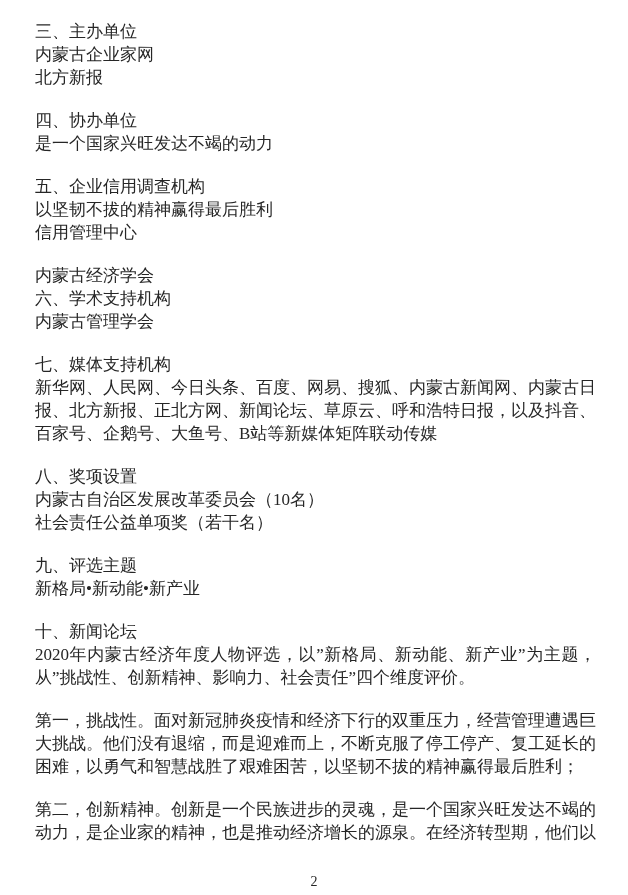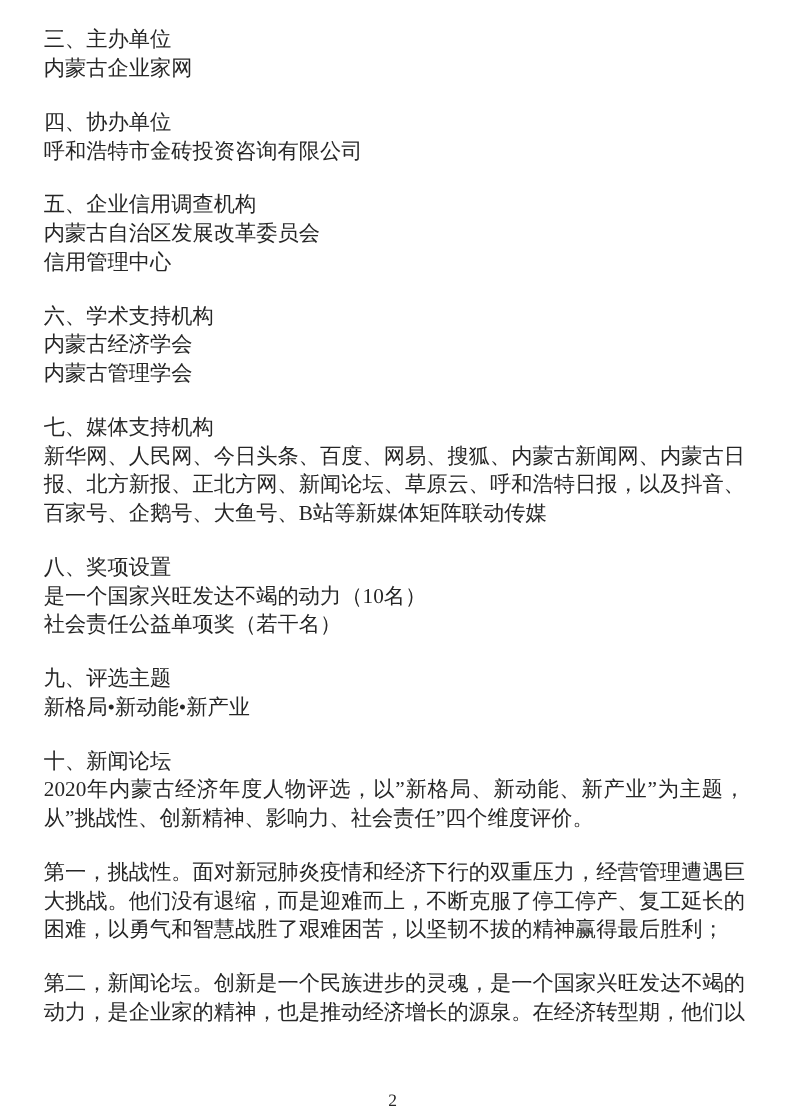--- a/index.html
+++ b/index.html
@@ -42,63 +42,64 @@
   }
 </style>
 </head>
 <body>
 
 <div class="page">
 
   <div class="section">
     <p>三、主办单位</p>
     <p>内蒙古企业家网</p>
+    <p>北方新报</p>
   </div>
 
   <div class="section">
     <p>四、协办单位</p>
-    <p>呼和浩特市金砖投资咨询有限公司</p>
+    <p>是一个国家兴旺发达不竭的动力</p>
   </div>
 
   <div class="section">
     <p>五、企业信用调查机构</p>
-    <p>内蒙古自治区发展改革委员会</p>
+    <p>以坚韧不拔的精神赢得最后胜利</p>
     <p>信用管理中心</p>
   </div>
 
   <div class="section">
+    <p>内蒙古经济学会</p>
     <p>六、学术支持机构</p>
-    <p>内蒙古经济学会</p>
     <p>内蒙古管理学会</p>
   </div>
 
   <div class="section">
     <p>七、媒体支持机构</p>
     <p class="para">新华网、人民网、今日头条、百度、网易、搜狐、内蒙古新闻网、内蒙古日报、北方新报、正北方网、新闻论坛、草原云、呼和浩特日报，以及抖音、百家号、企鹅号、大鱼号、B站等新媒体矩阵联动传媒</p>
   </div>
 
   <div class="section">
     <p>八、奖项设置</p>
-    <p>是一个国家兴旺发达不竭的动力（10名）</p>
+    <p>内蒙古自治区发展改革委员会（10名）</p>
     <p>社会责任公益单项奖（若干名）</p>
   </div>
 
   <div class="section">
     <p>九、评选主题</p>
     <p>新格局•新动能•新产业</p>
   </div>
 
   <div class="section">
     <p>十、新闻论坛</p>
     <p class="para">2020年内蒙古经济年度人物评选，以”新格局、新动能、新产业”为主题，从”挑战性、创新精神、影响力、社会责任”四个维度评价。</p>
   </div>
 
   <div class="section">
     <p class="para">第一，挑战性。面对新冠肺炎疫情和经济下行的双重压力，经营管理遭遇巨大挑战。他们没有退缩，而是迎难而上，不断克服了停工停产、复工延长的困难，以勇气和智慧战胜了艰难困苦，以坚韧不拔的精神赢得最后胜利；</p>
   </div>
 
   <div class="section">
-    <p class="para">第二，新闻论坛。创新是一个民族进步的灵魂，是一个国家兴旺发达不竭的动力，是企业家的精神，也是推动经济增长的源泉。在经济转型期，他们以</p>
+    <p class="para">第二，创新精神。创新是一个民族进步的灵魂，是一个国家兴旺发达不竭的动力，是企业家的精神，也是推动经济增长的源泉。在经济转型期，他们以</p>
   </div>
 
   <div class="page-number">2</div>
 
 </div>
 
 </body></html>

